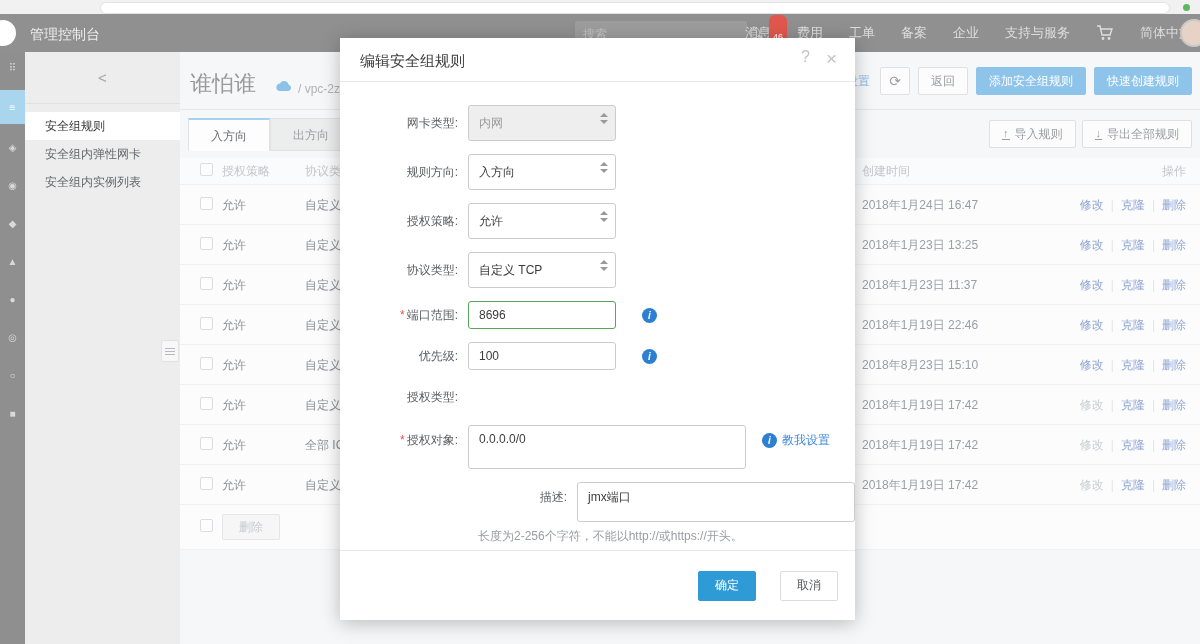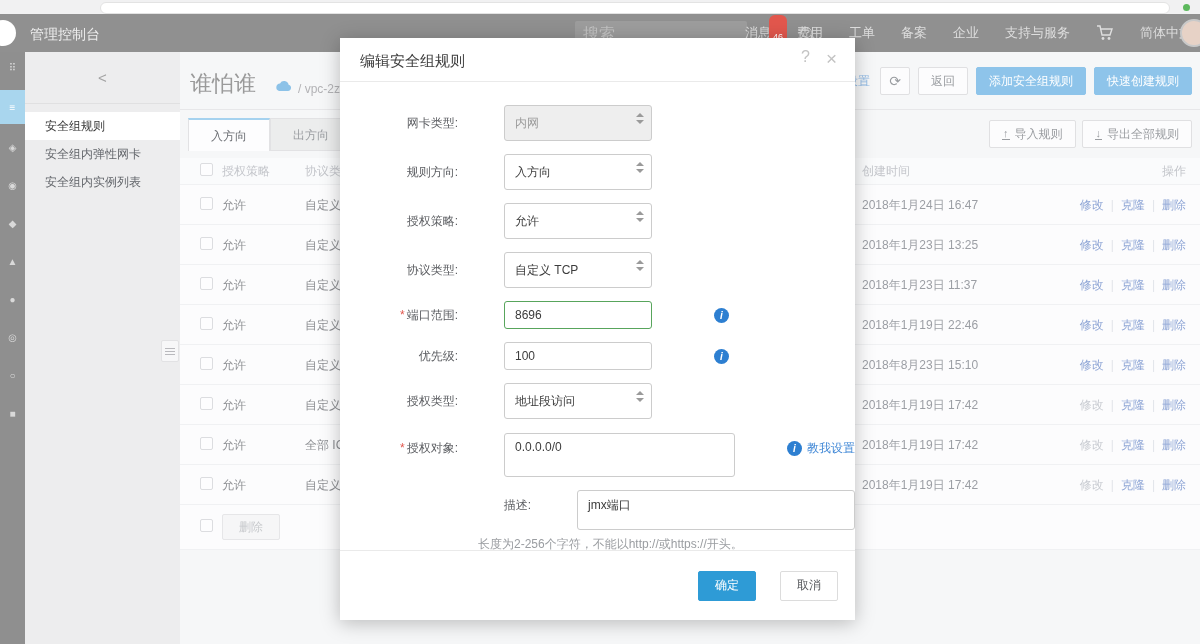--- a/index.html
+++ b/index.html
@@ -9,21 +9,21 @@
   
   .browser-strip { position:absolute; left:0; top:0; width:1200px; height:14px; background:#f1f1f2; z-index:5; }
   .browser-strip .urlbox { position:absolute; left:100px; right:30px; top:2px; height:12px; background:#fff; border:1px solid #e3e3e3; border-radius:6px; }
   .browser-strip .greendot { position:absolute; right:10px; top:4px; width:7px; height:7px; border-radius:50%; background:#5cb85c; }
 
   
   .topnav { position:absolute; left:0; top:14px; width:1200px; height:38px; background:#909090; z-index:6; display:flex; align-items:center; color:#e3e3e3; }
   .topnav .logo { position:absolute; left:-10px; top:6px; width:26px; height:26px; background:#fff; border-radius:50%; }
   .topnav .console-title { position:absolute; left:30px; top:12px; font-size:14px; color:#ececec; }
   .searchbox { position:absolute; left:575px; top:7px; width:172px; height:25px; background:#9d9d9d; border-radius:2px; display:flex; align-items:center; }
-  .searchbox input { flex:1; background:transparent; border:none; outline:none; color:#d6d6d6; font-size:16px; padding:0 8px; }
+  .searchbox input { flex:1; background:transparent; border:none; outline:none; color:#d6d6d6; font-size:12px; padding:0 8px; }
   .searchbox input::placeholder { color:#c2c2c2; }
   .mag { position:relative; width:18px; height:18px; margin-right:6px; }
   .mag::before { content:""; position:absolute; left:3px; top:2px; width:9px; height:9px; border:1.5px solid #cfcfcf; border-radius:50%; }
   .mag::after { content:""; position:absolute; left:12px; top:11px; width:5px; height:1.5px; background:#cfcfcf; transform:rotate(45deg); }
   .navitems { position:absolute; left:745px; top:0; height:38px; display:flex; align-items:center; gap:26px; font-size:13px; color:#dedede; }
   .navitem { position:relative; cursor:pointer; white-space:nowrap; }
   .badge { position:absolute; top:-9px; right:-16px; background:#e2574d; color:#fff; font-size:9px; line-height:13px; padding:16px 4px; border-radius:6px; }
   .cart svg { display:block; }
   .avatar { position:absolute; right:-8px; top:5px; width:28px; height:28px; border-radius:50%; background:#e7d2c6; border:2px solid #c9c9c9; }
 
@@ -79,21 +79,21 @@
   .watermark { position:absolute; right:10px; bottom:4px; font-size:10px; color:#d9dadf; font-family:"DejaVu Sans Mono",monospace; }
 
   
   .modal { position:absolute; left:340px; top:38px; width:515px; height:582px; background:#fff; z-index:20; box-shadow:0 3px 18px rgba(0,0,0,.25); }
   .m-head { position:relative; height:44px; border-bottom:1px solid #eaeaea; }
   .m-title { position:absolute; left:20px; top:14px; font-size:15px; color:#404040; }
   .m-icons { position:absolute; right:18px; top:10px; display:flex; gap:16px; color:#c3c3c3; }
   .m-help { font-size:16px; cursor:pointer; }
   .m-close { font-size:19px; cursor:pointer; line-height:22px; }
   .m-body { position:relative; padding-top:23px; }
-  .frow { position:relative; display:flex; align-items:center; margin:0 0 13px 0; min-height:28px;gap:36px; }
+  .frow { position:relative; display:flex; align-items:center; margin:0 0 13px 0; min-height:28px; }
   .flabel { width:128px; text-align:right; color:#5c5e62; font-size:12px; padding-right:10px; flex:none; }
   .req { color:#e2574d; margin-right:2px; }
   .sel { position:relative; width:148px; height:36px; border:1px solid #ccc; border-radius:3px; background:#fff; display:flex; align-items:center; padding:0 20px 0 10px; color:#3c3c3c; cursor:pointer; }
   .sel.disabled { background:#eeeeee; color:#9a9a9a; }
   .caret { position:absolute; right:7px; top:7px; }
   .caret i { display:block; width:0; height:0; border-left:4px solid transparent; border-right:4px solid transparent; }
   .caret .up { border-bottom:4px solid #9a9a9a; margin-bottom:3px; }
   .caret .dn { border-top:4px solid #9a9a9a; }
   .txt { width:148px; height:28px; border:1px solid #ccc; border-radius:3px; padding:0 10px; font-size:12px; color:#3c3c3c; outline:none; font-family:inherit; }
   .txt.green { border-color:#58a55c; }
@@ -336,27 +336,20 @@
       <input class="txt green" value="8696" style="">
       <span class="info">i</span>
     </div>
     <div class="frow">
       <span class="flabel">优先级:</span>
       <input class="txt" value="100" style="">
       <span class="info">i</span>
     </div>
     <div class="frow">
       <span class="flabel">授权类型:</span>
-      <div class="sel">
-          <span>地址段访问</span>
-          <span class="caret">
-            <i class="up"></i>
-            <i class="dn"></i>
-          </span>
-        </div>
     </div>
     <div class="frow" style="align-items:flex-start; margin-top:14px;">
       <span class="flabel" style="padding-top:7px;"><span class="req">*</span><span>授权对象:</span></span>
       <textarea class="ta" style="">0.0.0.0/0</textarea>
       <span class="teach2" style="padding-top:7px;">
           <span class="info">i</span>
           <span>教我设置</span>
         </span>
     </div>
     <div class="frow" style="align-items:flex-start; margin-bottom:0;justify-content:flex-end;">

